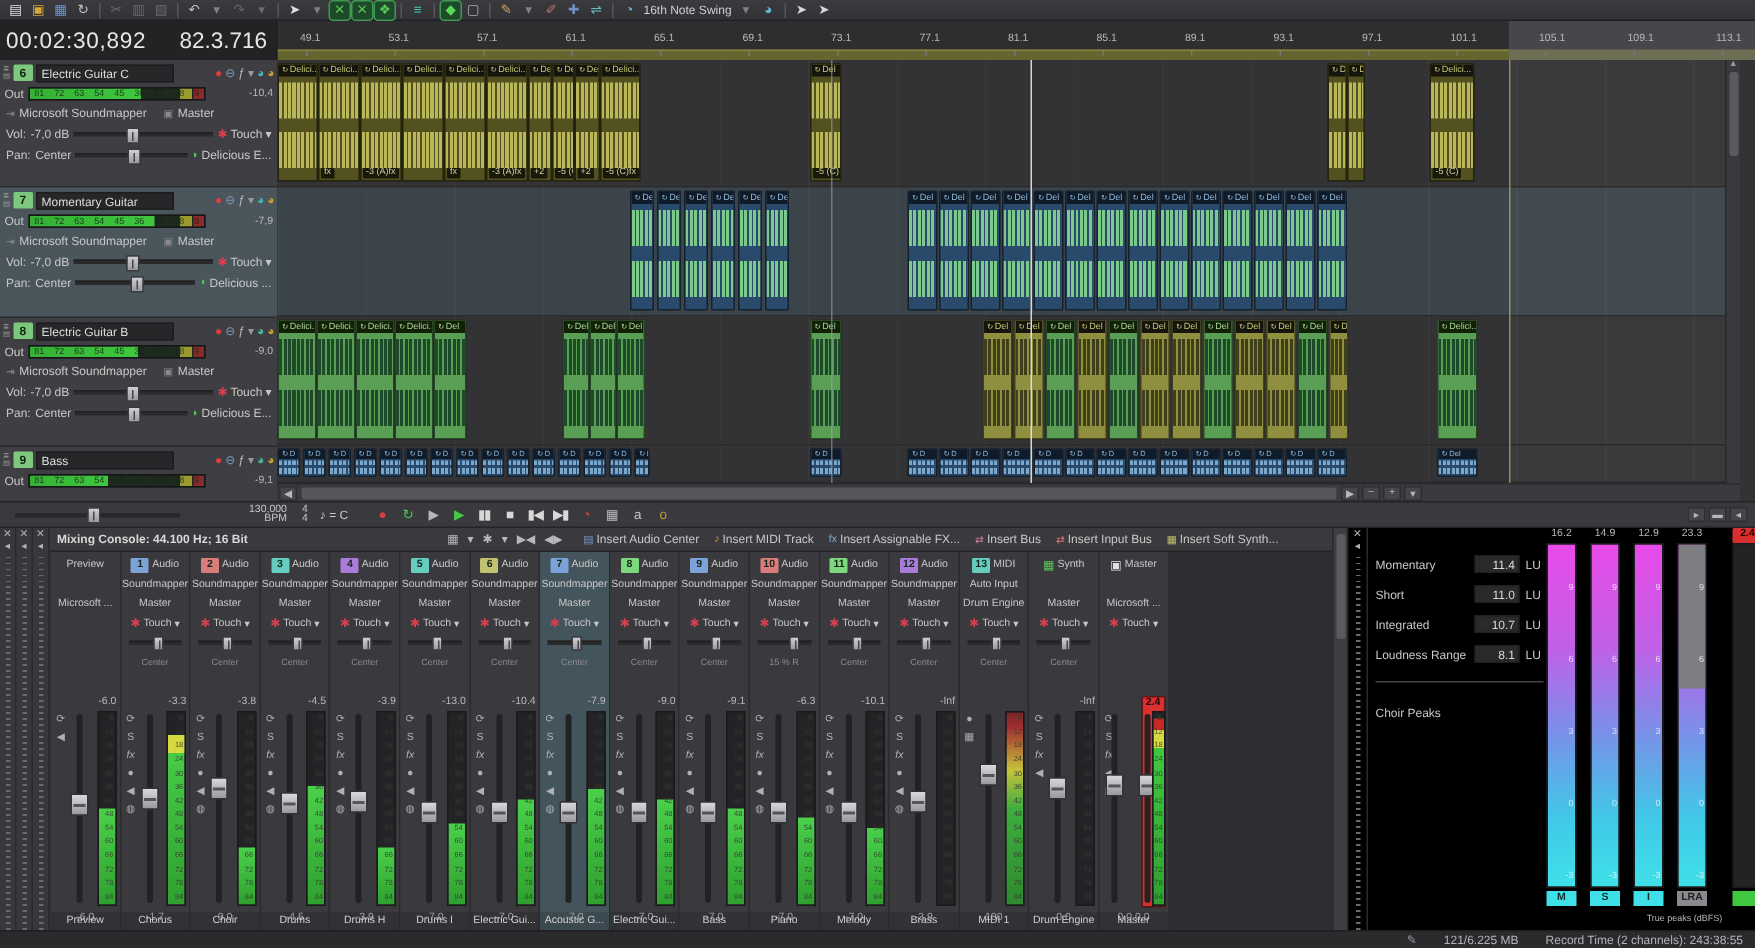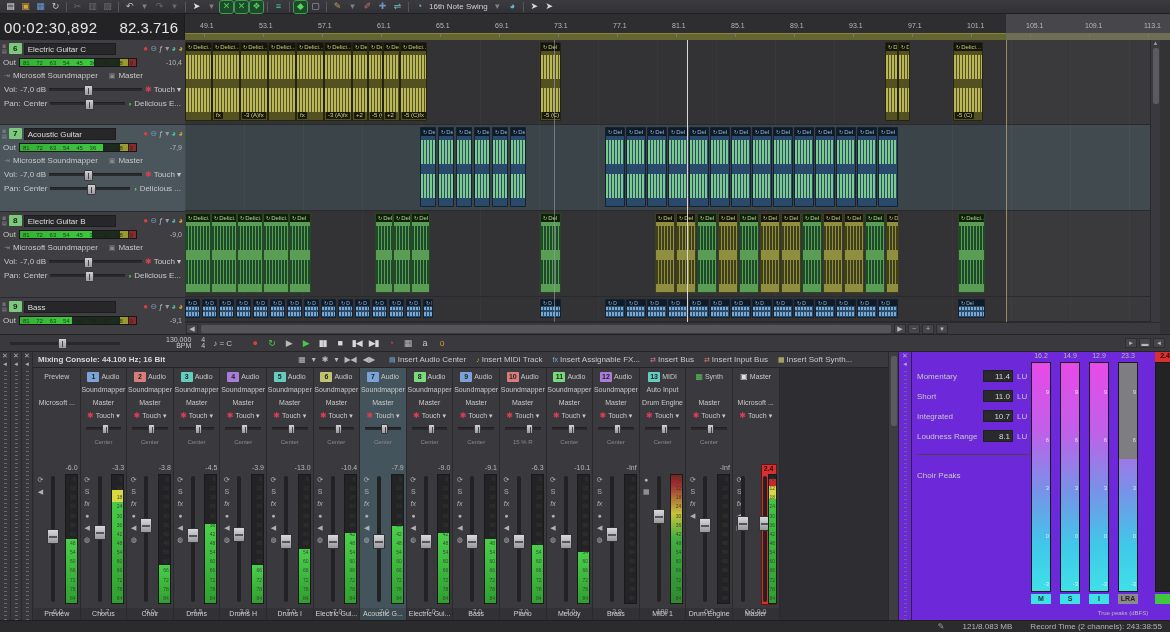--- a/index.html
+++ b/index.html
@@ -158,21 +158,21 @@
   .m-master .smfill { background:linear-gradient(#c82828 0%,#c82828 6%,#d8d840 6%,#d8d840 16%,#3fc83f 16%,#2fa02f 100%); }
   .fval { position:absolute; left:0; top:240px; width:100%; text-align:center; font-size:7px; color:#b8b8b8; }
   .sname { position:absolute; left:0; top:228px; width:100%; height:12px; line-height:12px; text-align:center;
     font-size:7px; color:#d0d0d0; white-space:nowrap; overflow:hidden; }
   .strip .sname { top:auto; bottom:0; background:rgba(0,0,0,0.12); }
   .consgap { position:absolute; left:780px; top:16px; width:108px; height:252px; background:#2e2e32; }
   .consscroll { position:absolute; left:888px; top:0px; width:10px; height:268px; background:#3e3e42; border-left:1px solid #2a2a2c; }
   .consscroll .vthumb { margin:4px auto 0 auto; height:70px; }
 
   
-  .loudness { position:absolute; left:898px; top:0; width:272px; height:268px; background:#6d28d9; border-left:1px solid #242426; }
+  .loudness { position:absolute; left:898px; top:0; width:272px; height:268px; background:#000000; border-left:1px solid #242426; }
   .lrail { position:absolute; left:0; top:0; width:13px; height:268px; border-right:1px solid #2a2a2c;
     display:flex; flex-direction:column; align-items:center; font-size:7px; color:#b0b0b4; }
   .lrail .dots { flex:1; width:3px; margin-top:3px; background:repeating-linear-gradient(#6a6a6e 0 1px, transparent 1px 4px); }
   .lstats { position:absolute; left:18px; top:14px; width:112px; }
   .lrow { display:flex; align-items:center; height:20px; font-size:8px; color:#c8c8c8; }
   .lrow .lv { margin-left:auto; width:30px; height:12px; background:#2a2a2c; border:1px solid #202022;
     text-align:right; padding-right:2px; line-height:11px; color:#d8d8d8; }
   .lrow .lu { width:16px; text-align:left; padding-left:4px; }
   .led { position:absolute; width:7px; height:7px; border-radius:50%;
     background:radial-gradient(circle at 35% 35%, #ff7a7a, #c01818); box-shadow:0 0 2px #f04040; }
@@ -364,21 +364,21 @@
             </span>
           </div>
         </div>
         <div class="thead sel" style="height: 87px;">
           <div class="trow1">
             <div class="minicol">
               <span>≣</span>
               <span>▤</span>
             </div>
             <span class="tbadge">7</span>
-            <div class="tname">Acoustic Guitar</div>
+            <div class="tname">Momentary Guitar</div>
             <div class="hicons">
               <span class="hico" style="color: rgb(216, 64, 64);">●</span>
               <span class="hico" style="color: rgb(122, 152, 184);">⊖</span>
               <span class="hico" style="color: rgb(184, 184, 188);">ƒ</span>
               <span class="hico" style="color: rgb(154, 154, 158);">▾</span>
               <span class="hico" style="color: rgb(73, 184, 168);">◕</span>
               <span class="hico" style="color: rgb(200, 160, 48);">◕</span>
             </div>
           </div>
           <div class="trow2">
@@ -2239,17 +2239,17 @@
             </div>
             <div class="lulbl tplbl"></div>
           </div>
         </div>
       <div class="peaklabel">True peaks (dBFS)</div>
     </div>
   </div>
 
   <div class="statusbar">
     <span class="sico">✎</span>
-    <span>121/8.083 MB</span>
+    <span>121/6.225 MB</span>
     <span>Record Time (2 channels): 243:38:55</span>
   </div>
 
 </div>
 
 </body></html>

